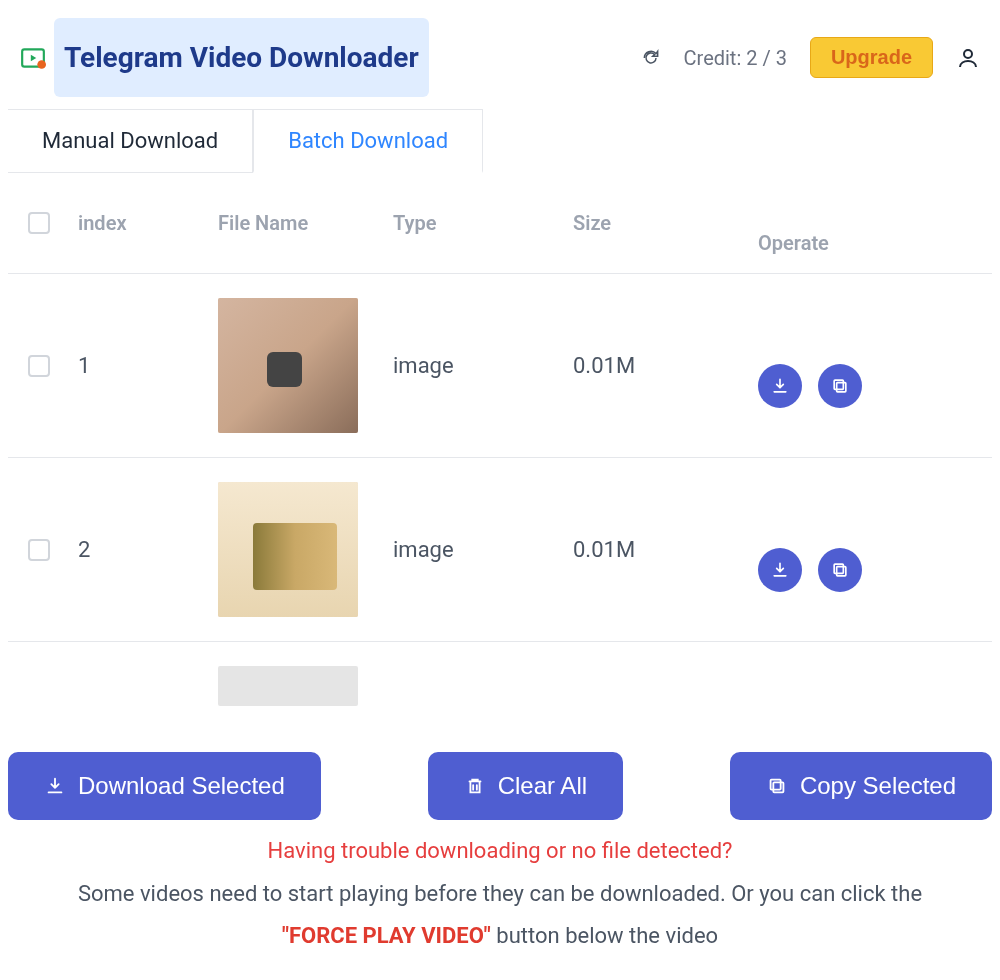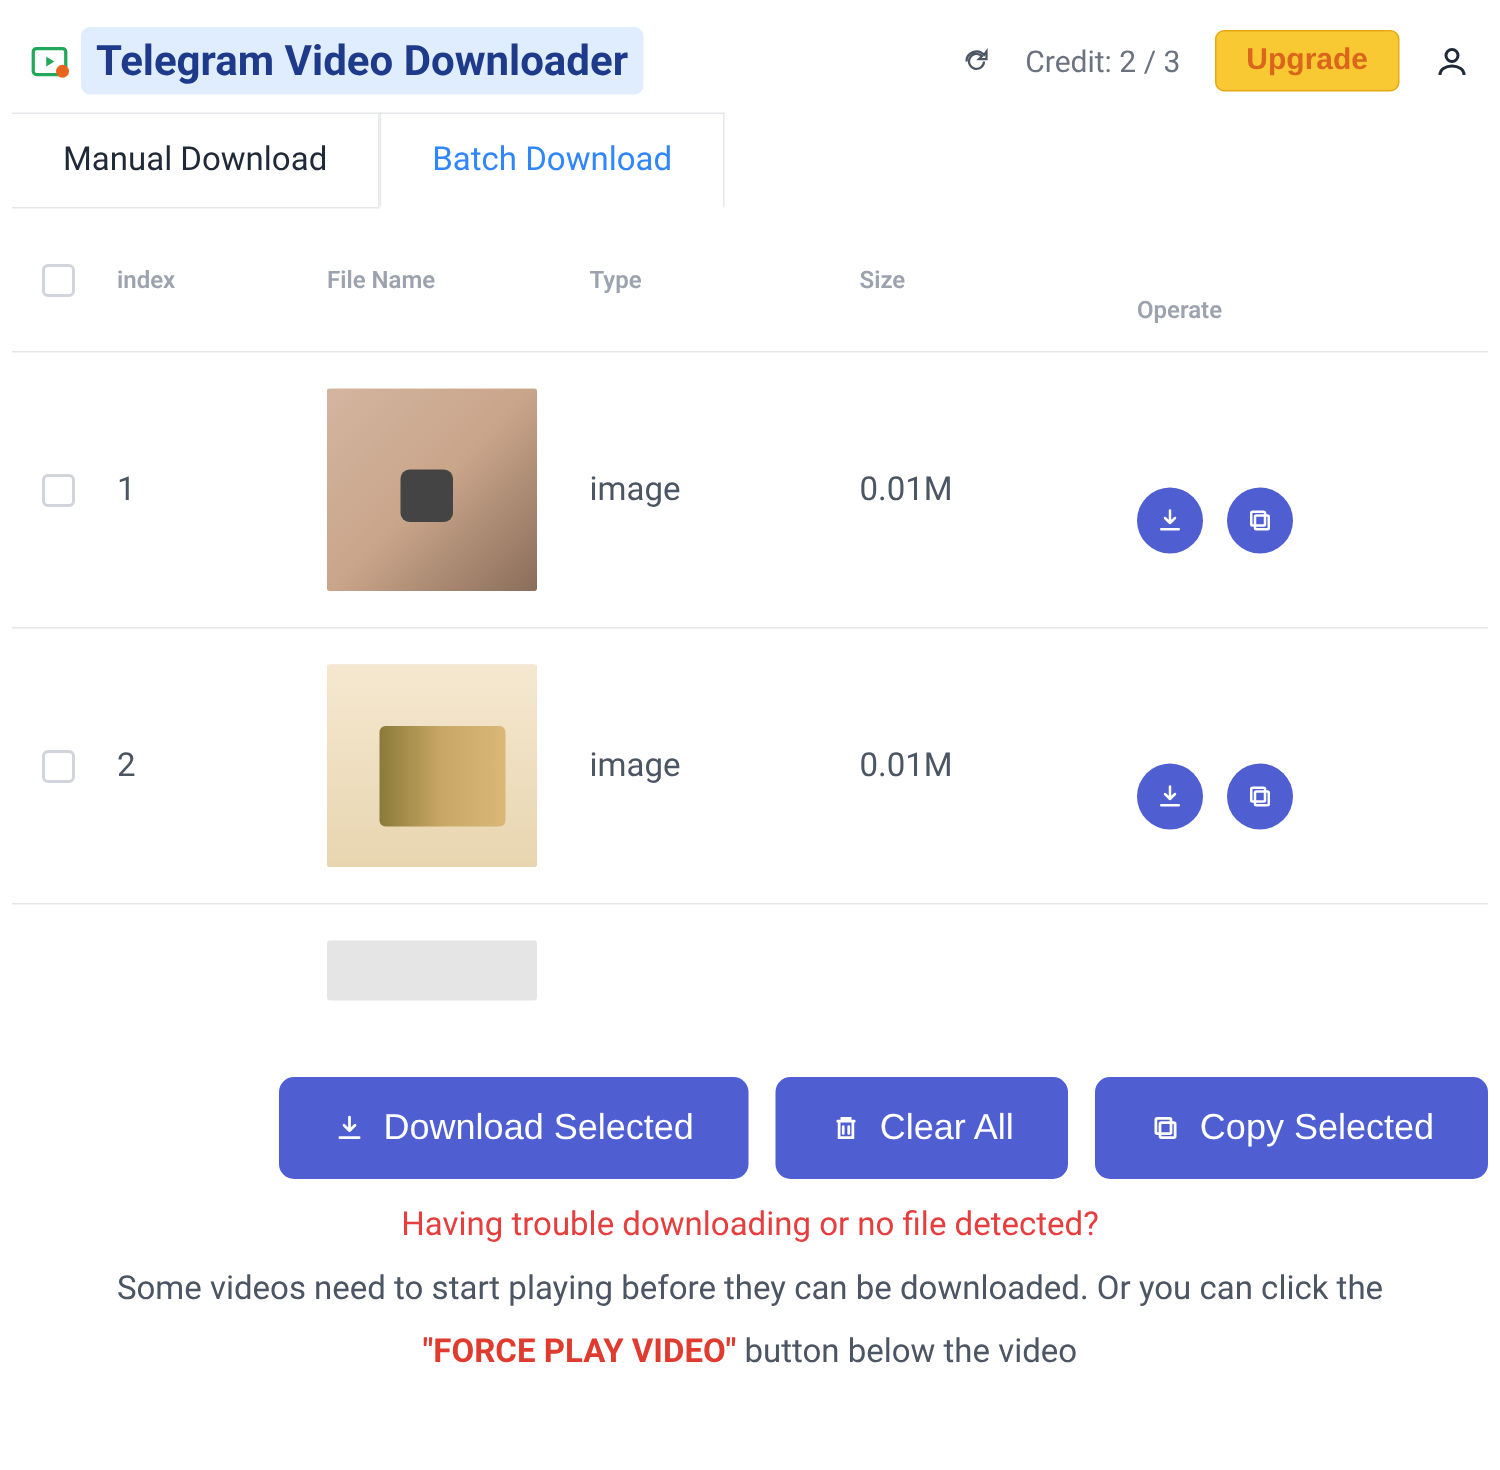--- a/index.html
+++ b/index.html
@@ -3,36 +3,36 @@
   <meta charset="utf-8">
   <style>
     * { margin: 0; padding: 0; box-sizing: border-box; }
     body { font-family: -apple-system, BlinkMacSystemFont, "Segoe UI", Roboto, sans-serif; background: #fff; width: 1000px; height: 980px; overflow: hidden; }
     .container { padding: 10px 8px 0 8px; }
 
     
     .header { display: flex; align-items: center; justify-content: space-between; padding: 8px 12px; }
     .brand { display: flex; align-items: center; gap: 8px; }
     .logo-icon { width: 26px; height: 26px; }
-    .app-title { font-size: 28px; font-weight: 700; color: #1e3a8a; background: #e0edff; padding: 6px 10px; border-radius: 6px; }
+    .app-title { font-size: 28px; font-weight: 700; color: #1e3a8a; background: #e0edff; padding: 23px 10px; border-radius: 6px; }
     .header-right { display: flex; align-items: center; gap: 23px; }
     .refresh-btn { width: 20px; height: 20px; cursor: pointer; display: flex; align-items: center; justify-content: center; }
     .credit-text { font-size: 20px; color: #6b7280; }
     .upgrade-btn { background: #f9c934; border: 1px solid #e8a816; color: #d9661a; font-weight: 700; font-size: 20px; padding: 8px 20px; border-radius: 6px; cursor: pointer; }
     .user-btn { width: 24px; height: 24px; cursor: pointer; display: flex; align-items: center; justify-content: center; }
 
     
     .tabs { display: flex; margin-top: 4px; }
     .tab { padding: 18px 34px; font-size: 22px; cursor: pointer; border: 1px solid #e5e7eb; background: #fff; position: relative; }
     .tab.active { color: #2f86ff; border-bottom: 2px solid #fff; z-index: 2; }
     .tab.inactive { color: #1f2937; border-left: none; }
 
     
     .table-container { margin-top: -1px; border-top: 1px solid transparent; height: 560px; overflow: hidden; }
-    .table-header { display: flex; align-items: center; padding: 18px 20px; color: #9ca3af; font-size: 16px; font-weight: 600; border-bottom: 1px solid #e5e7eb; }
+    .table-header { display: flex; align-items: center; padding: 18px 20px; color: #9ca3af; font-size: 20px; font-weight: 600; border-bottom: 1px solid #e5e7eb; }
     .col-check { width: 50px; }
     .col-index { width: 140px; }
     .col-filename { width: 175px; }
     .col-type { width: 180px; }
     .col-size { width: 185px; }
     .col-operate { flex: 1; margin-top: 40px; }
 
     .table-row { display: flex; align-items: center; padding: 24px 20px; border-bottom: 1px solid #e5e7eb; font-size: 22px; color: #4b5563; }
     .checkbox { width: 22px; height: 22px; border: 2px solid #d1d5db; border-radius: 4px; cursor: pointer; background: #fff; }
     .thumb { width: 140px; height: 135px; background: #e8d5c4; border-radius: 2px; display: flex; align-items: center; justify-content: center; overflow: hidden; }
@@ -40,21 +40,21 @@
     .thumb1 { background: linear-gradient(135deg, #d4b5a0 0%, #c9a58a 50%, #8a6d5a 100%); position: relative; }
     .thumb1::after { content: ''; position: absolute; top: 40%; left: 35%; width: 35px; height: 35px; background: #444; border-radius: 6px; }
     .thumb2 { background: linear-gradient(180deg, #f5e8d0 0%, #e8d5b0 100%); position: relative; }
     .thumb2::after { content: ''; position: absolute; bottom: 20%; left: 25%; width: 60%; height: 50%; background: linear-gradient(90deg, #8a7a3a 0%, #c9a866 50%, #d9b878 100%); border-radius: 4px; }
     .thumb3 { background: #e5e5e5; height: 40px; }
 
     .op-btns { display: flex; gap: 16px; }
     .op-btn { width: 44px; height: 44px; border-radius: 50%; background: #4f5ed1; display: flex; align-items: center; justify-content: center; cursor: pointer; }
 
     
-    .actions { display: flex; gap: 18px; justify-content: flex-end; padding: 20px 0 12px 0; }
+    .actions { display: flex; gap: 18px; justify-content: space-between; padding: 20px 0 12px 0; }
     .action-btn { background: #4f5ed1; color: #fff; font-size: 24px; font-weight: 500; padding: 20px 36px; border: none; border-radius: 10px; cursor: pointer; display: flex; align-items: center; gap: 12px; }
 
     
     .help-title { text-align: center; color: #e63e3e; font-size: 22px; padding: 6px 0 10px 0; }
     .help-text { text-align: center; color: #4b5563; font-size: 22px; line-height: 1.9; padding: 0 40px; }
     .force-play { color: #e03b2f; font-weight: 700; }
 
     
     .bottom { display: flex; align-items: center; gap: 36px; padding: 8px 14px; font-size: 21px; }
     .version { color: #4b5563; }

